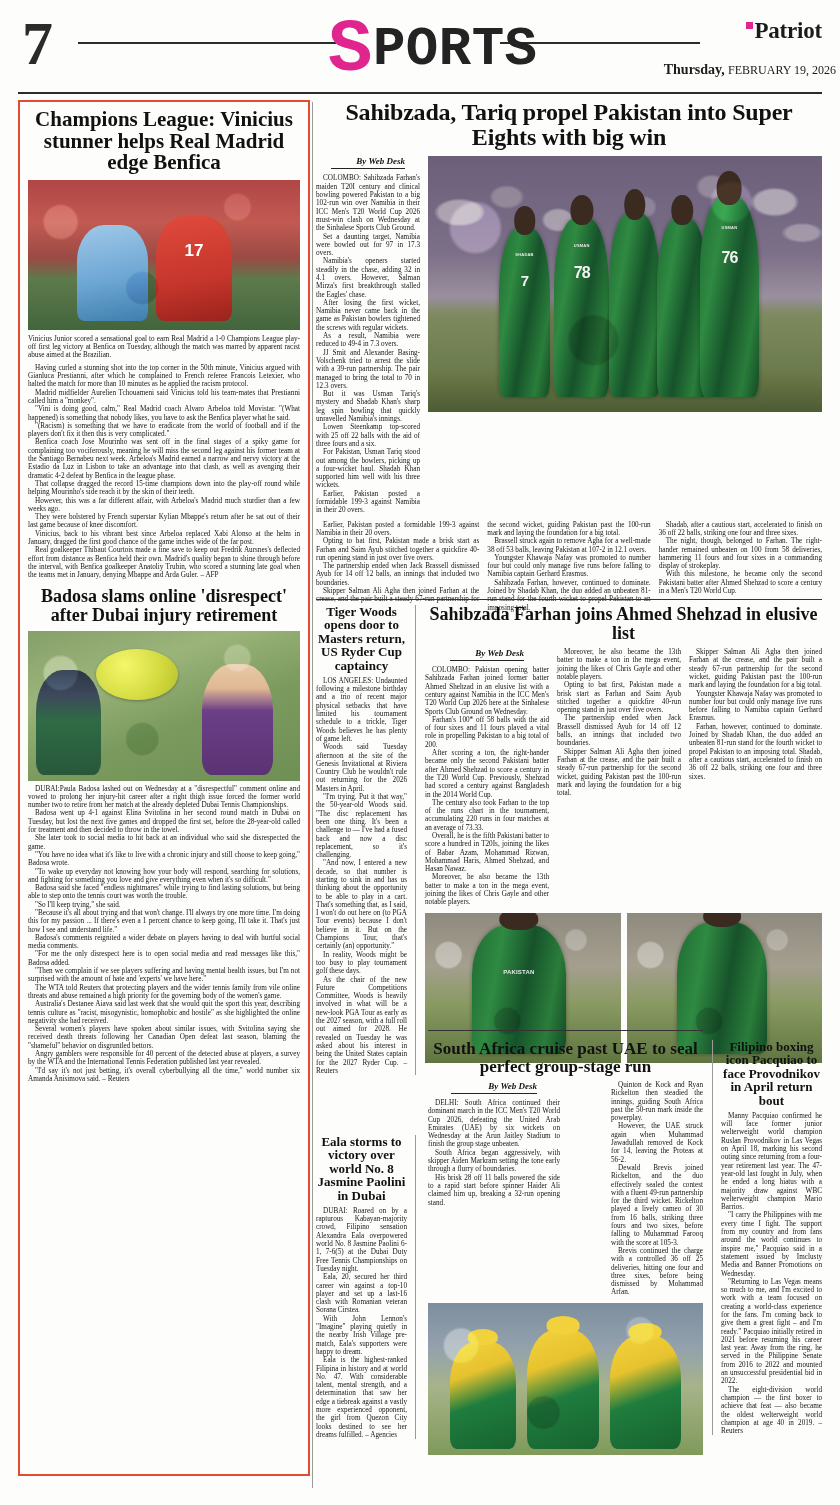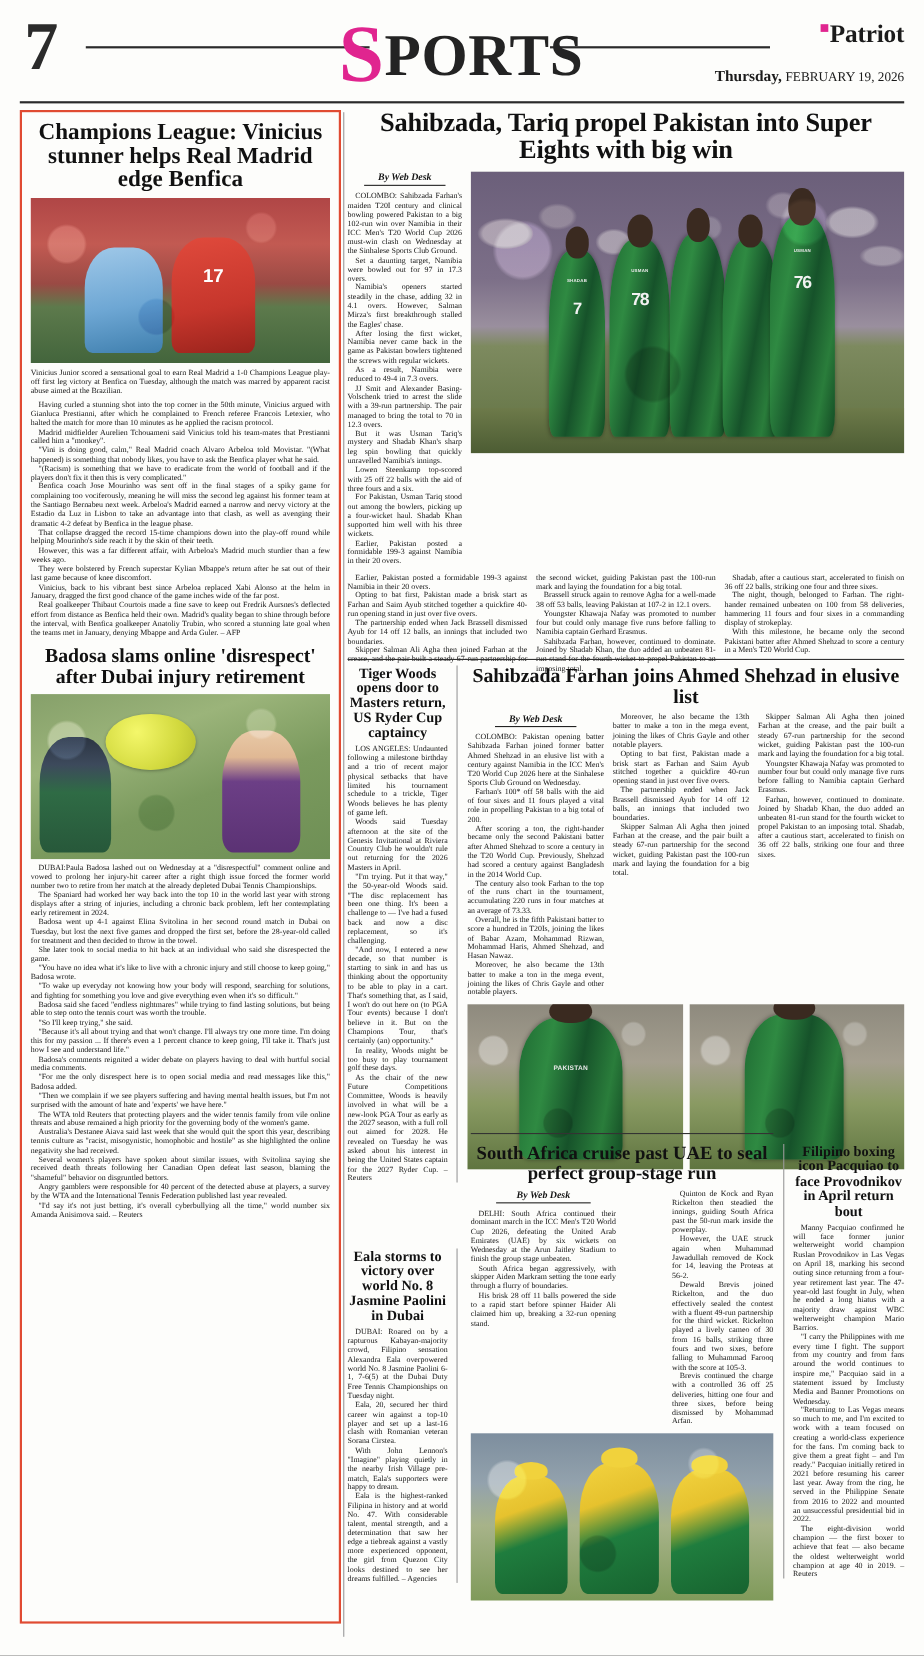--- a/index.html
+++ b/index.html
@@ -21,22 +21,22 @@
   }
   .rule-left {
     position:absolute; left:78px; top:42px; width:258px; height:2px;
     background:#2b2b2b;
   }
   .rule-right {
     position:absolute; left:500px; top:42px; width:200px; height:2px;
     background:#2b2b2b;
   }
   .sports-word {
-    position:absolute; left:308px; top:22px;
-    font-family:Liberation Serif, serif;
+    position:absolute; left:328px; top:22px;
+    font-family:Liberation Mono, monospace;
     font-size:54px; line-height:56px; font-weight:700;
     letter-spacing:.5px; color:#232323;
     white-space:nowrap;
   }
   .sports-word .s-pink {
     color:#e0258f; font-size:74px; line-height:56px;
     font-weight:700; vertical-align:-6px;
   }
   .brand {
     position:absolute; right:18px; top:18px;
@@ -44,38 +44,38 @@
   }
   .brand .brand-name {
     font-family:"Liberation Serif", serif;
     font-size:23px; font-weight:700; color:#1b1b1b; letter-spacing:-.2px;
   }
   .brand .brand-tick {
     display:inline-block; width:7px; height:7px; background:#e0258f;
     margin-right:1px; vertical-align:9px;
   }
   .dateline {
-    position:absolute; right:18px; top:62px;
+    position:absolute; right:4px; top:62px;
     font-family:"Liberation Serif", serif; font-size:13px; color:#1b1b1b;
     white-space:nowrap;
   }
   .dateline b { font-weight:700; font-size:14px; }
   .dateline span { font-variant:small-caps; font-size:12px; }
 
   .topbar { position:absolute; left:18px; right:18px; top:92px; height:2px; background:#2b2b2b; }
 
   
   .body-col { font-size:7.2px; line-height:8.3px; text-align:justify; hyphens:auto; }
   .body-col p { text-indent:7px; margin-bottom:0; }
   .body-col p:first-child { text-indent:7px; }
 
   .hl { font-weight:700; text-align:center; line-height:1.03; color:#111; }
 
   .byline {
-    text-align:center; font-style:italic; font-weight:700; font-size:9px;
+    text-align:right; font-style:italic; font-weight:700; font-size:9px;
     border-bottom:1.4px solid #222; padding-bottom:2px; margin:0 auto 5px auto;
     width:74px;
   }
   .byline.wide { width:86px; }
 
   .photo { position:relative; overflow:hidden; background:#cfcfcf; }
   .photo .grain {
     position:absolute; inset:0;
     background-image:
       radial-gradient(circle at 12% 28%, rgba(255,255,255,.35) 0 6%, transparent 7%),
@@ -247,21 +247,20 @@
 
     <div class="photo tennis-photo" style="height:150px;margin-bottom:4px;">
       <div class="kid-fig"></div>
       <div class="ball"></div>
       <div class="badosa-fig"></div>
       <div class="grain"></div>
     </div>
 
     <div class="body-col">
       <p>DUBAI:Paula Badosa lashed out on Wednesday at a "disrespectful" comment online and vowed to prolong her injury-hit career after a right thigh issue forced the former world number two to retire from her match at the already depleted Dubai Tennis Championships.</p>
-      <p>The Spaniard had worked her way back into the top 10 in the world last year with strong displays after a string of injuries, including a chronic back problem, left her contemplating early retirement in 2024.</p>
       <p>Badosa went up 4-1 against Elina Svitolina in her second round match in Dubai on Tuesday, but lost the next five games and dropped the first set, before the 28-year-old called for treatment and then decided to throw in the towel.</p>
       <p>She later took to social media to hit back at an individual who said she disrespected the game.</p>
       <p>"You have no idea what it's like to live with a chronic injury and still choose to keep going," Badosa wrote.</p>
       <p>"To wake up everyday not knowing how your body will respond, searching for solutions, and fighting for something you love and give everything even when it's so difficult."</p>
       <p>Badosa said she faced "endless nightmares" while trying to find lasting solutions, but being able to step onto the tennis court was worth the trouble.</p>
       <p>"So I'll keep trying," she said.</p>
       <p>"Because it's all about trying and that won't change. I'll always try one more time. I'm doing this for my passion ... If there's even a 1 percent chance to keep going, I'll take it. That's just how I see and understand life."</p>
       <p>Badosa's comments reignited a wider debate on players having to deal with hurtful social media comments.</p>
       <p>"For me the only disrespect here is to open social media and read messages like this," Badosa added.</p>
       <p>"Then we complain if we see players suffering and having mental health issues, but I'm not surprised with the amount of hate and 'experts' we have here."</p>

